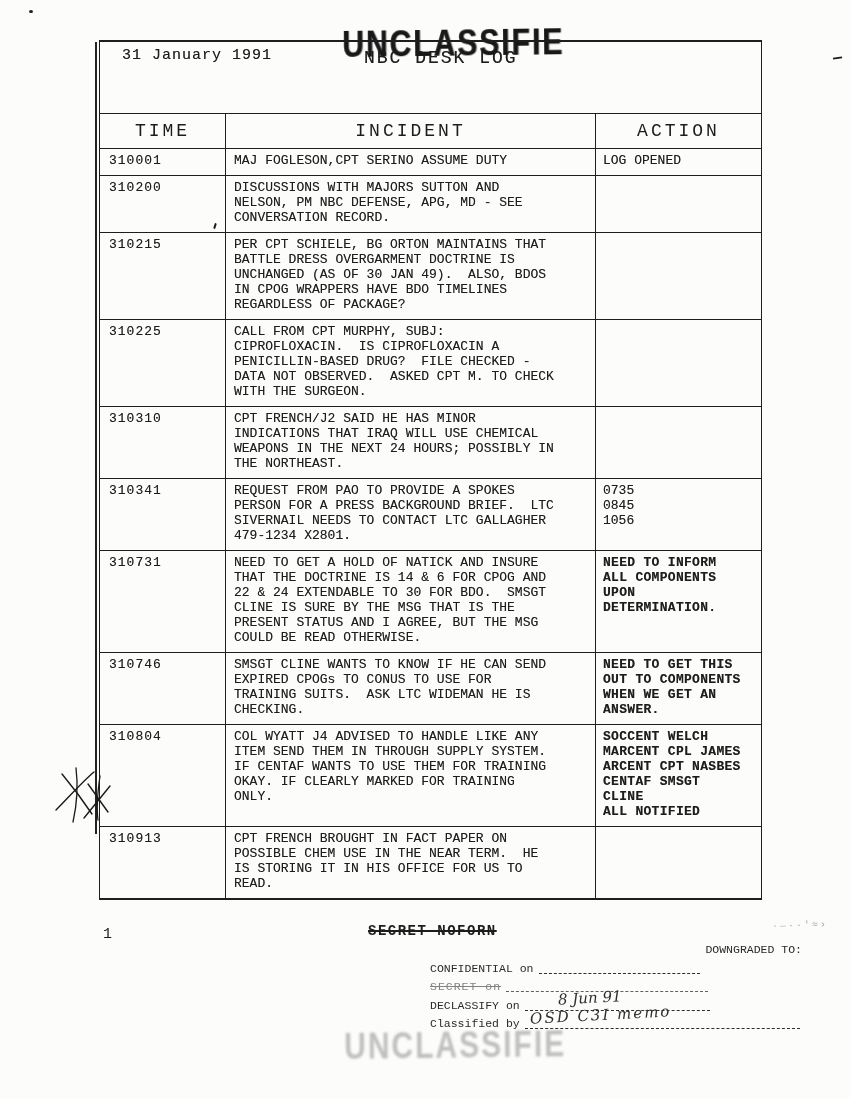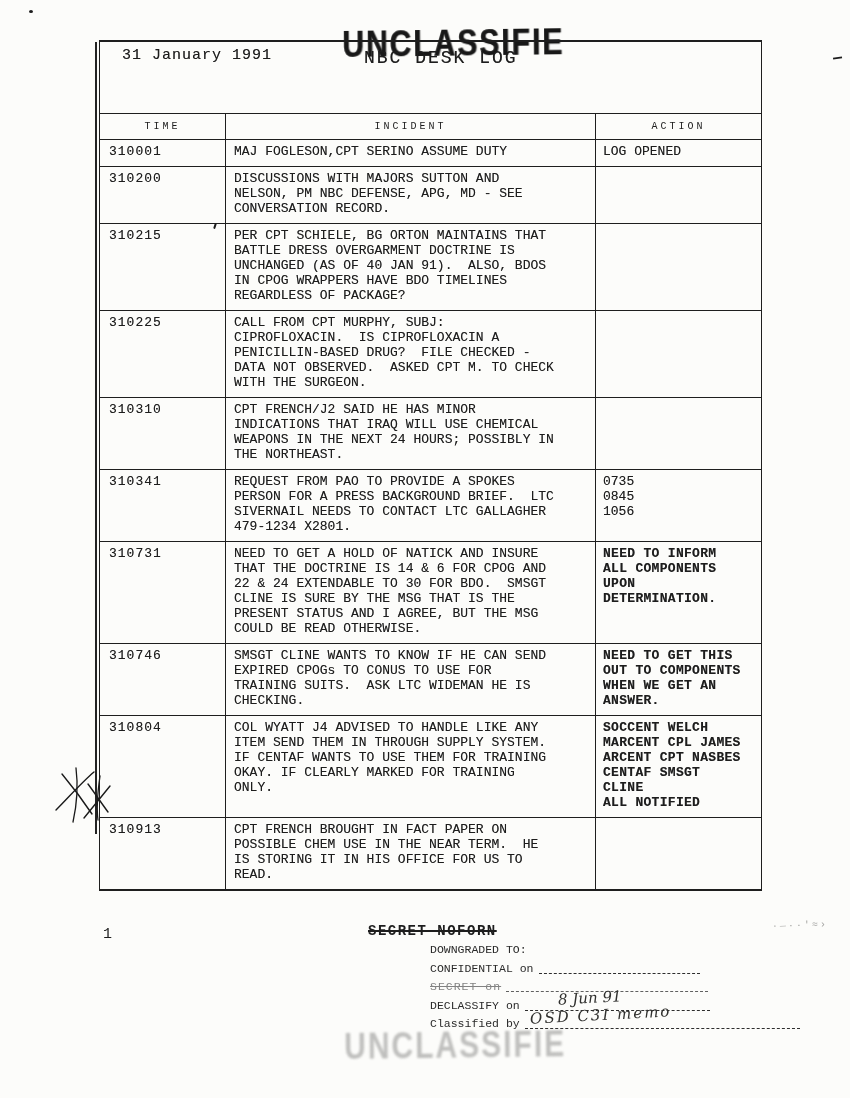--- a/index.html
+++ b/index.html
@@ -63,21 +63,21 @@
   .log-date {
     position: absolute; left: 22px; top: 6px;
     font-size: 15px; letter-spacing: 1px;
   }
   .log-title {
     position: absolute; left: 264px; top: 9px;
     font-size: 18px; letter-spacing: 2px;
   }
   .head-row th {
     font-weight: 400;
-    font-size: 10px;
+    font-size: 18px;
     letter-spacing: 3px;
     text-align: center;
     padding: 7px 0 7px 0;
   }
   .log-table td {
     vertical-align: top;
     font-size: 13px;
     line-height: 15px;
     padding: 4px 8px 7px 8px;
     white-space: pre-wrap;
@@ -92,21 +92,21 @@
   .classification {
     position: absolute; left: 368px; top: 923px;
     font-size: 14px; letter-spacing: 1.5px; font-weight: 700;
     text-decoration: line-through;
     text-decoration-thickness: 2px;
   }
   .declass-block {
     position: absolute; left: 430px; top: 943px;
     font-size: 11.5px; line-height: 14px; color: #2a2a2a;
   }
-  .declass-line { display: flex; align-items: flex-end; margin-bottom: 4.5px; position: relative; }
+  .declass-line { display: flex; align-items: flex-end; margin-bottom: 4.5px; position: relative; justify-content: flex-end; }
   .declass-line .lbl { white-space: nowrap; }
   .declass-line .fill { border-bottom: 1.5px dashed #2d2d2d; margin: 0 2px 2px 5px; }
   .dl2 { width: 280px; opacity: 0.75; }
   .dl2 .lbl { text-decoration: line-through; color: #5a5a5a; letter-spacing: 1px; }
   .dl3 { width: 272px; }
   .dl4 { width: 282px; }
   .dl5 { width: 372px; }
   .dl2 .fill, .dl3 .fill, .dl4 .fill, .dl5 .fill { flex: 1; }
   .hand {
     position: absolute;
@@ -169,21 +169,21 @@
       <td class="time-cell">310200</td>
       <td class="incident-cell">DISCUSSIONS WITH MAJORS SUTTON AND
 NELSON, PM NBC DEFENSE, APG, MD - SEE
 CONVERSATION RECORD.</td>
       <td class="action-cell"></td>
     </tr>
     <tr>
       <td class="time-cell">310215</td>
       <td class="incident-cell">PER CPT SCHIELE, BG ORTON MAINTAINS THAT
 BATTLE DRESS OVERGARMENT DOCTRINE IS
-UNCHANGED (AS OF 40 JAN 91).  ALSO, BDOS
+UNCHANGED (AS OF 30 JAN 49).  ALSO, BDOS
 IN CPOG WRAPPERS HAVE BDO TIMELINES
 REGARDLESS OF PACKAGE?</td>
       <td class="action-cell"></td>
     </tr>
     <tr>
       <td class="time-cell">310225</td>
       <td class="incident-cell">CALL FROM CPT MURPHY, SUBJ:
 CIPROFLOXACIN.  IS CIPROFLOXACIN A
 PENICILLIN-BASED DRUG?  FILE CHECKED -
 DATA NOT OBSERVED.  ASKED CPT M. TO CHECK

